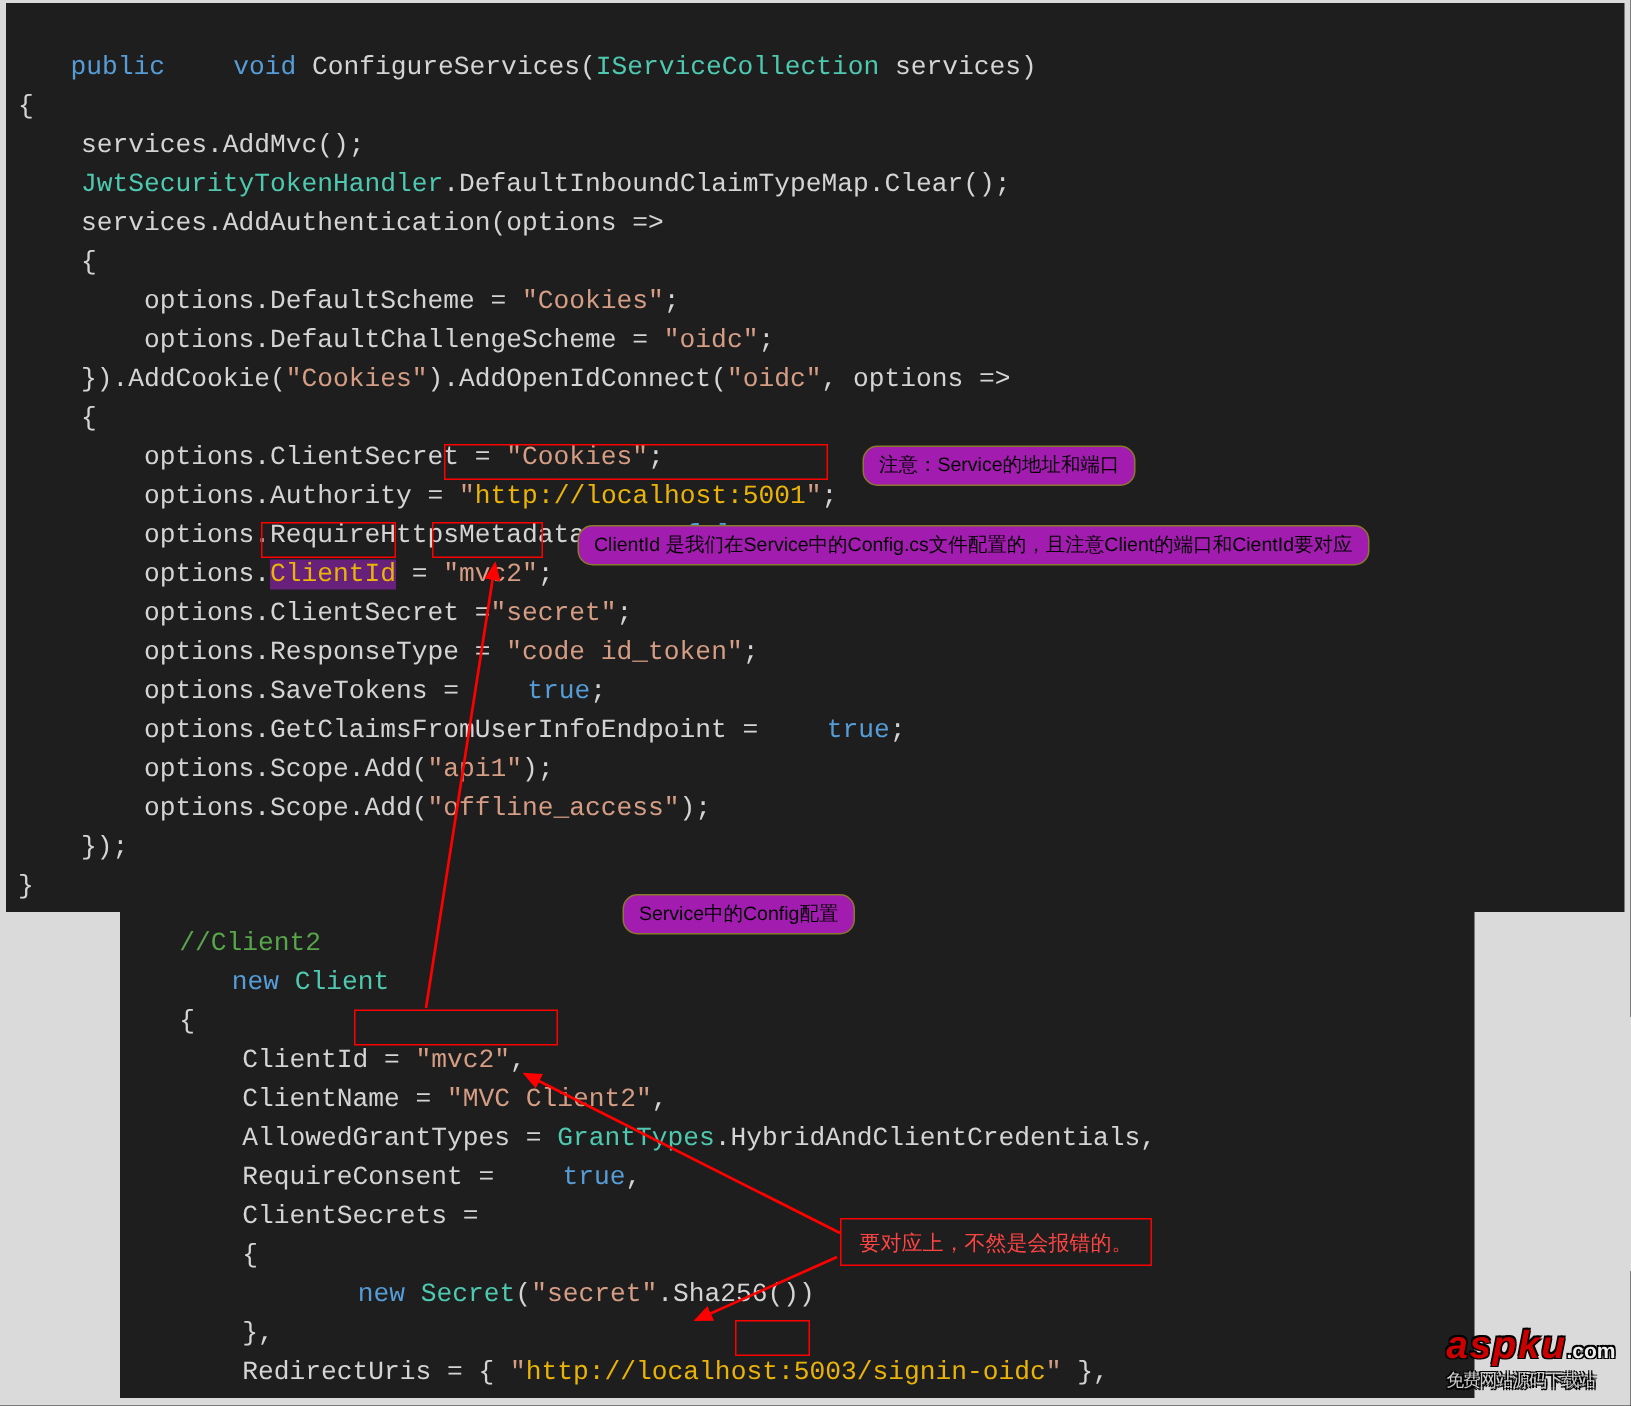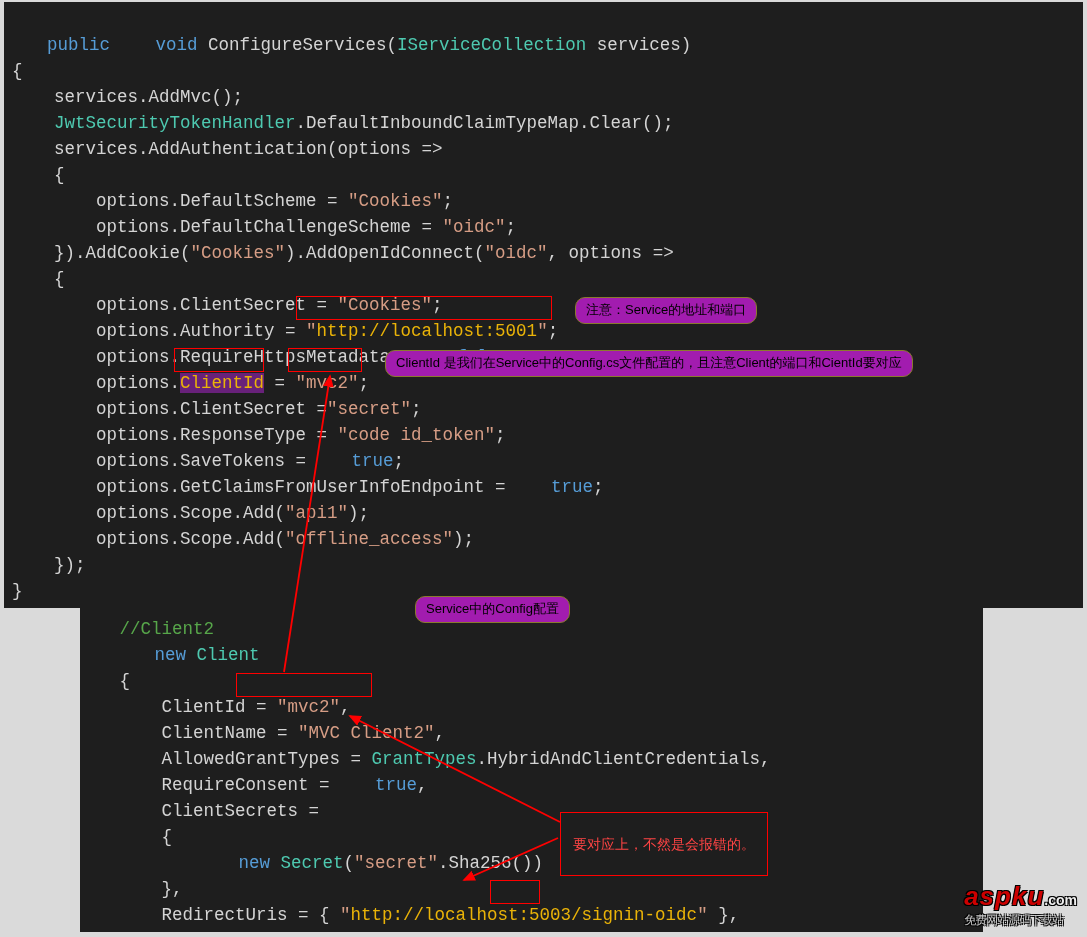--- a/index.html
+++ b/index.html
@@ -134,21 +134,21 @@
 <div class="callout" data-name="clientid-note-callout" style="left:385px; top:350px;">ClientId 是我们在Service中的Config.cs文件配置的，且注意Client的端口和CientId要对应</div>
 <div class="callout" data-name="config-note-callout" style="left:395px; top:596px;margin-left:20px;">Service中的Config配置</div>
 <div class="callout" style="background:transparent; border:1px solid #ff0000; color:#ff4444;" data-name="match-note-callout">
   <span>要对应上，不然是会报错的。</span>
 </div>
 <style>
   
   [data-name="match-note-callout"]{
     left:560px; top:812px;
     border-radius:0;
-    padding:22px 12px;
+    padding:6px 12px;
     font-size:14px;
   }
 </style>
 
 <svg class="arrows" data-name="annotation-arrows">
   <defs>
     <marker id="arrowhead" markerWidth="8" markerHeight="8" refX="6" refY="3" orient="auto">
       <path d="M0,0 L7,3 L0,6 Z" fill="#ff0000"></path>
     </marker>
   </defs>

